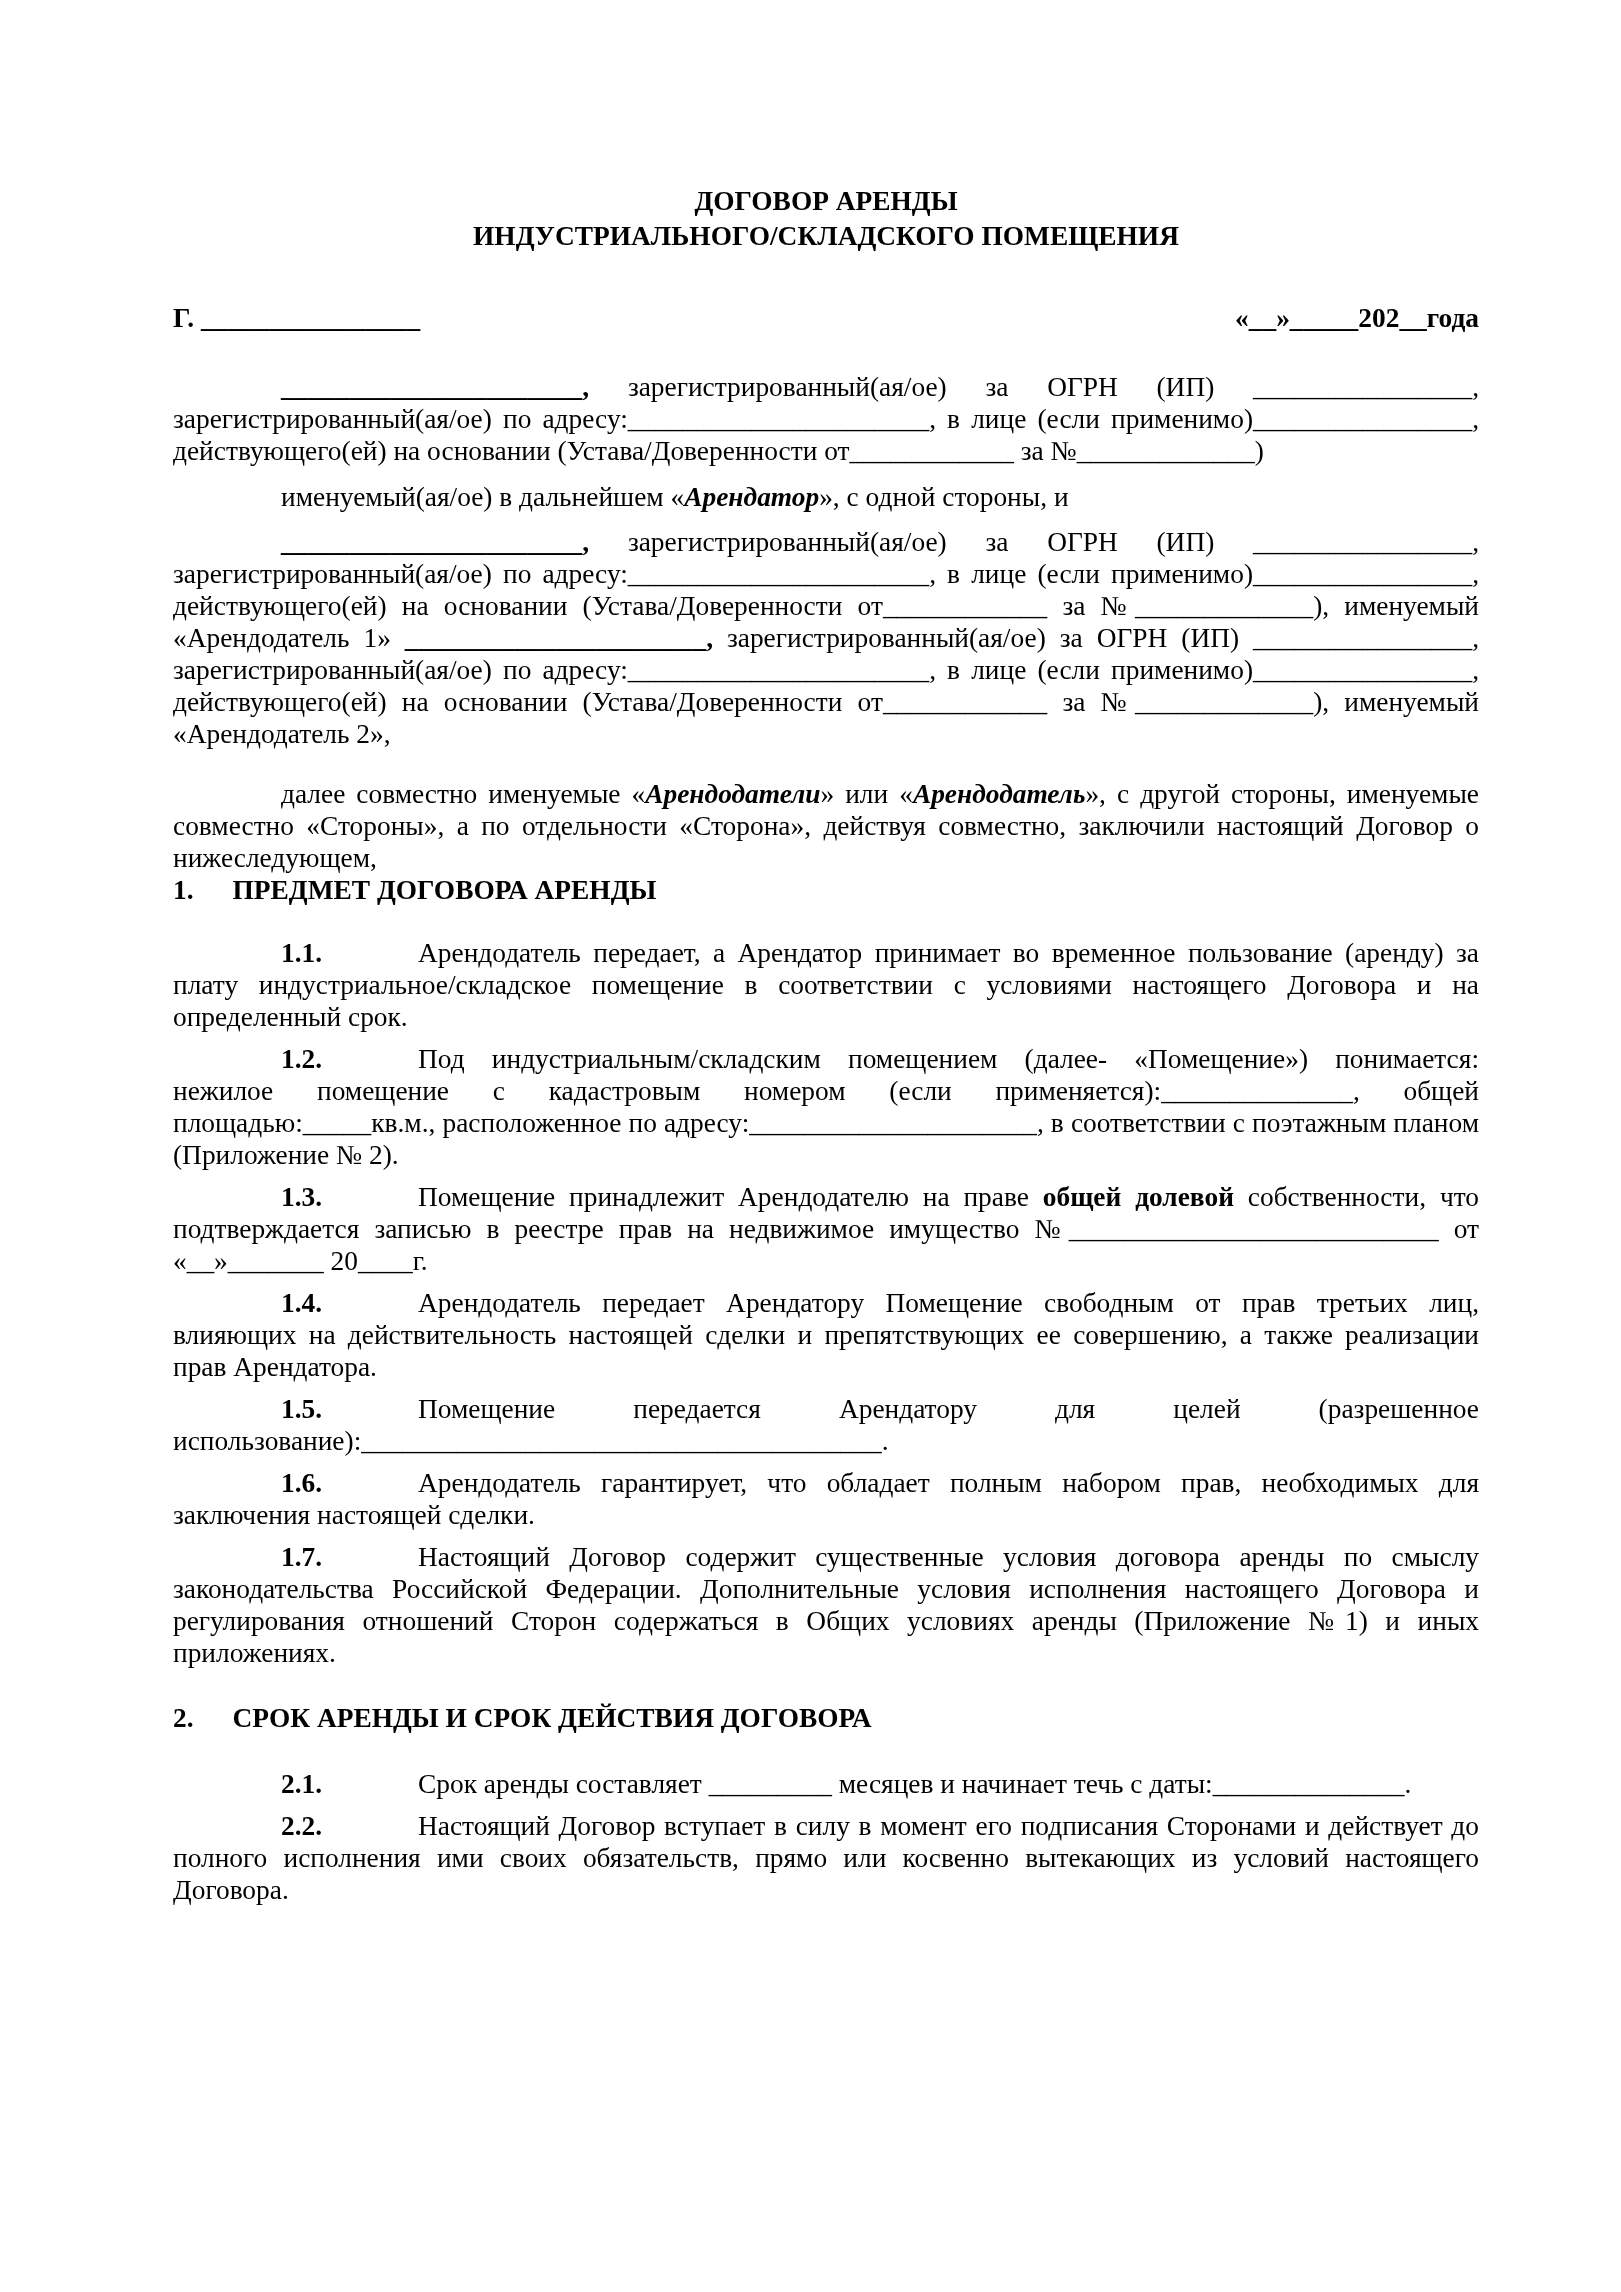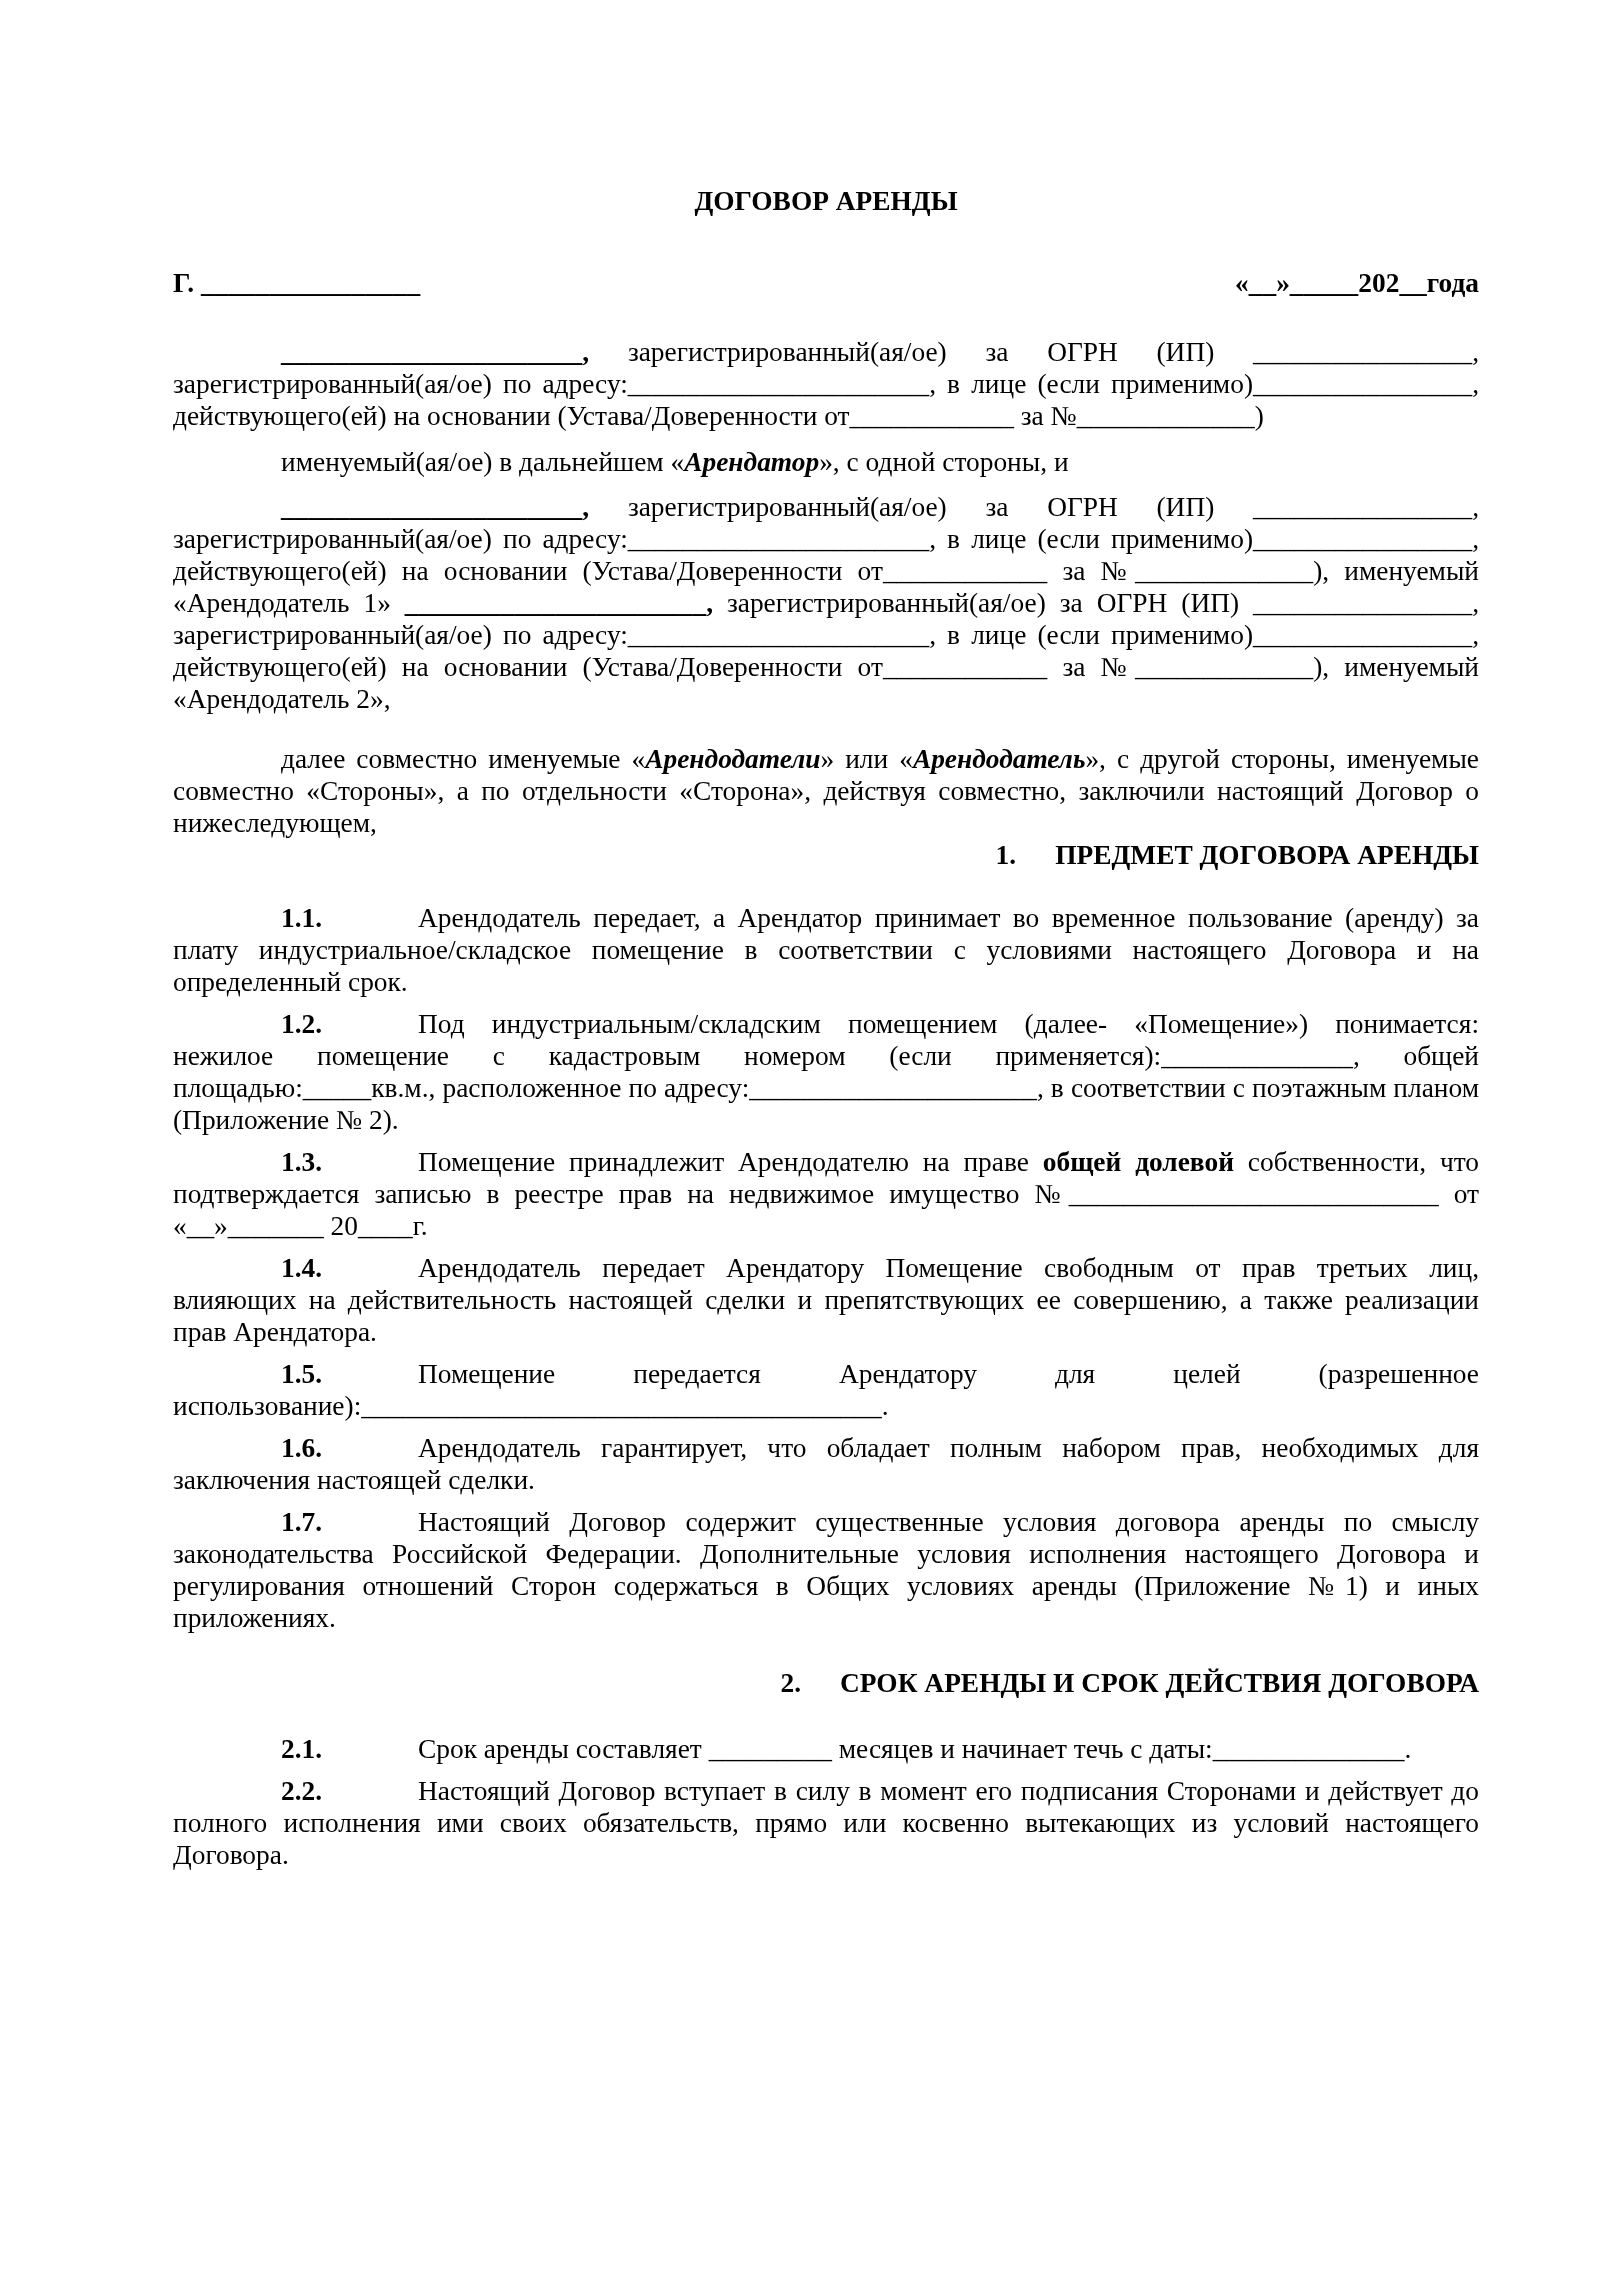--- a/index.html
+++ b/index.html
@@ -39,40 +39,41 @@
   }
   .clause { margin: 10px 0 0 0; }
   .clause-num {
     display: inline-block;
     width: 137px;
     font-weight: bold;
     text-indent: 0;
     vertical-align: baseline;
   }
   .section-heading {
-    text-align: right;
+    text-align: left;
     font-weight: bold;
   }
   .h-gap { display: inline-block; width: 39px; }
   .b { font-weight: bold; }
   .i { font-style: italic; }
   .u { }
   [data-name="party-tenant-details"]   { margin-top: 37px; }
   [data-name="tenant-naming"]          { margin-top: 13.7px; }
   [data-name="party-landlords-details"]{ margin-top: 13.7px; }
   [data-name="parties-joint-clause"]   { margin-top: 28px; }
   [data-name="section-1-heading"]      { margin: 0 0 31px 0; }
   [data-name="section-2-heading"]      { margin: 33px 0 34px 0; }
 </style>
 </head>
 <body>
 
 <div class="page" data-name="document-page">
   <div class="doc-title" data-name="contract-title">
     <div data-name="contract-title-line-1">ДОГОВОР АРЕНДЫ</div>
+    <div data-name="contract-title-line-2">ИНДУСТРИАЛЬНОГО/СКЛАДСКОГО ПОМЕЩЕНИЯ</div>
   </div>
 
   <div class="city-date-line" data-name="city-date-line">
     <span data-name="city-blank">Г. ________________</span>
     <span data-name="contract-date-blank">«__»_____202__года</span>
   </div>
 
   <div data-name="document-body">
       <p class="para" data-name="party-tenant-details"><span class="b" data-name="text-run">______________________,</span><span data-name="text-run"> зарегистрированный(ая/ое) за ОГРН (ИП) ________________, зарегистрированный(ая/ое) по адресу:______________________, в лице (если применимо)________________, действующего(ей) на основании (Устава/Доверенности от____________ за №_____________)</span></p>
       <p class="para" data-name="tenant-naming"><span data-name="text-run">именуемый(ая/ое) в дальнейшем «</span><span class="b i" data-name="text-run">Арендатор</span><span data-name="text-run">», с одной стороны, и</span></p>

